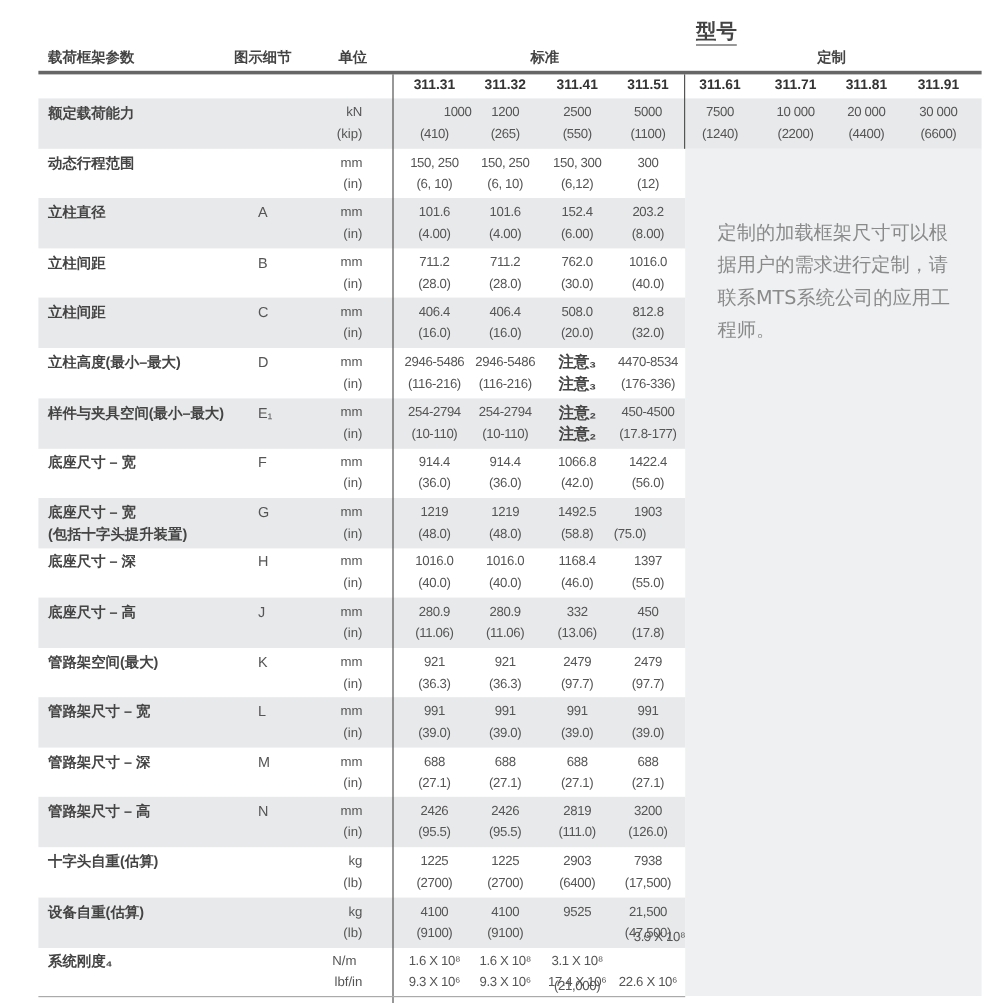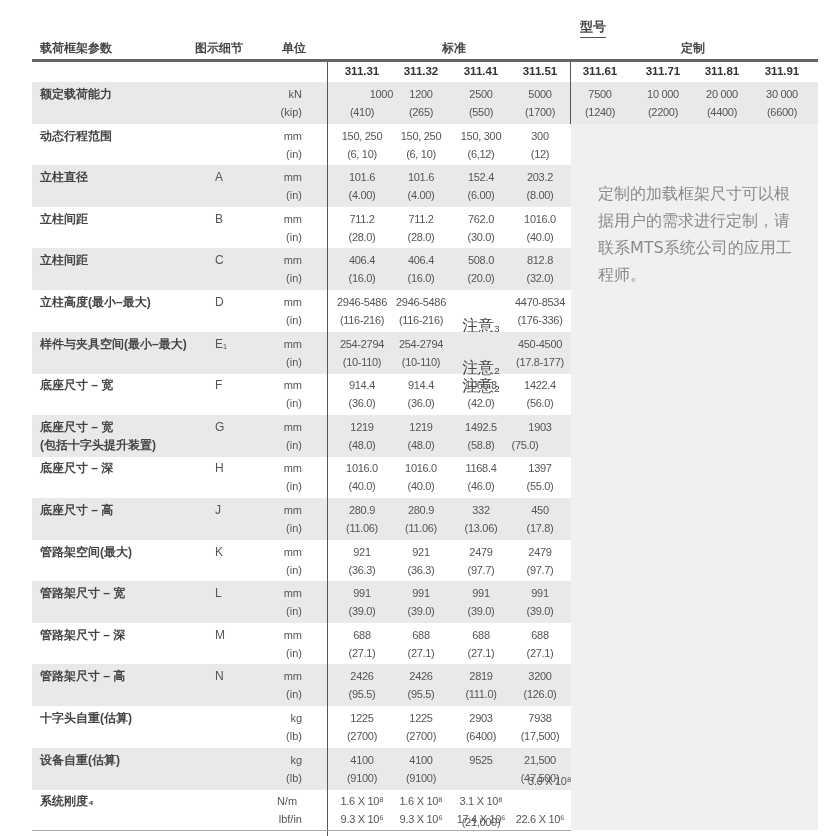--- a/index.html
+++ b/index.html
@@ -3,42 +3,42 @@
 <meta charset="utf-8">
 <style>
   html, body { margin: 0; padding: 0; background: #ffffff; }
   body {
     width: 830px; height: 836px; position: relative; overflow: hidden;
     font-family: "Liberation Sans", "DejaVu Sans", sans-serif;
     color: #3a3a3a;
   }
   .model-title {
     position: absolute; left: 580px; top: 18px;
-    font-size: 13px; font-weight: bold; color: #444;
+    font-size: 17px; font-weight: bold; color: #444;
     border-bottom: 1.5px solid #555; padding-bottom: 1px; line-height: 18px;
   }
   .hdr { position: absolute; top: 40px; font-size: 12px; font-weight: bold; color: #444; }
   .thick-rule { position: absolute; left: 32px; top: 59px; width: 786px; height: 3px; background: #666; }
 
   .custom-panel { position: absolute; left: 571px; top: 124px; width: 247px; height: 706px; background: #eef0f2; }
   .custom-note {
     position: absolute; left: 598px; top: 180px; width: 205px;
     font-size: 16px; line-height: 27px; color: #8a8a8a; font-family: "DejaVu Sans", sans-serif;
   }
 
   .row { position: absolute; left: 32px; height: 42px; }
   .row.grey { background: #e8e9eb; }
   .row.first { width: 786px; }
   .row.std { width: 539px; }
 
   .param { position: absolute; left: 40px; font-size: 12px; font-weight: bold; color: #444; line-height: 18px; }
   .detail { position: absolute; left: 215px; font-size: 12px; color: #555; line-height: 18px; }
   .unit { position: absolute; left: 272px; width: 30px; text-align: right; font-size: 11px; color: #555; line-height: 18px; }
   .val { position: absolute; width: 62px; text-align: center; font-size: 11px; color: #555; line-height: 18px; letter-spacing: -0.3px; }
-  .val.note { font-weight: normal; color: #444; font-size: 16px; margin-top: 24px; }
+  .val.note { font-weight: bold; color: #444; font-size: 13px; }
   .colhead { position: absolute; top: 64px; width: 62px; text-align: center; font-size: 11.5px; font-weight: bold; color: #333; line-height: 14px; }
 
   .vrule1 { position: absolute; left: 327px; top: 62px; width: 1px; height: 774px; background: #555; }
   .vrule2 { position: absolute; left: 570px; top: 62px; width: 1px; height: 62px; background: #555; }
   .bottom-rule { position: absolute; left: 32px; top: 830px; width: 539px; height: 1px; background: #aaa; }
 </style>
 </head>
 <body>
 
 <div class="model-title">型号</div>
@@ -55,21 +55,21 @@
     <div class="param" style="top: 85px;">额定载荷能力</div>
     <div class="unit" style="top: 85px;">kN</div>
     <div class="unit" style="top: 103px;">(kip)</div>
     <div class="val" style="left: 331px; top: 85px; text-align: right;">1000</div>
     <div class="val" style="left: 390px; top: 85px;">1200</div>
     <div class="val" style="left: 450px; top: 85px;">2500</div>
     <div class="val" style="left: 509px; top: 85px;">5000</div>
     <div class="val" style="left: 331px; top: 103px;">(410)</div>
     <div class="val" style="left: 390px; top: 103px;">(265)</div>
     <div class="val" style="left: 450px; top: 103px;">(550)</div>
-    <div class="val" style="left: 509px; top: 103px;">(1700)</div>
+    <div class="val" style="left: 509px; top: 103px;">(1100)</div>
     <div class="val" style="left: 569px; top: 85px;">7500</div>
     <div class="val" style="left: 632px; top: 85px;">10 000</div>
     <div class="val" style="left: 691px; top: 85px;">20 000</div>
     <div class="val" style="left: 751px; top: 85px;">30 000</div>
     <div class="val" style="left: 569px; top: 103px;">(1240)</div>
     <div class="val" style="left: 632px; top: 103px;">(2200)</div>
     <div class="val" style="left: 691px; top: 103px;">(4400)</div>
     <div class="val" style="left: 751px; top: 103px;">(6600)</div>
     <div class="row std" style="top: 124px;"></div>
     <div class="param" style="top: 127px;">动态行程范围</div>

